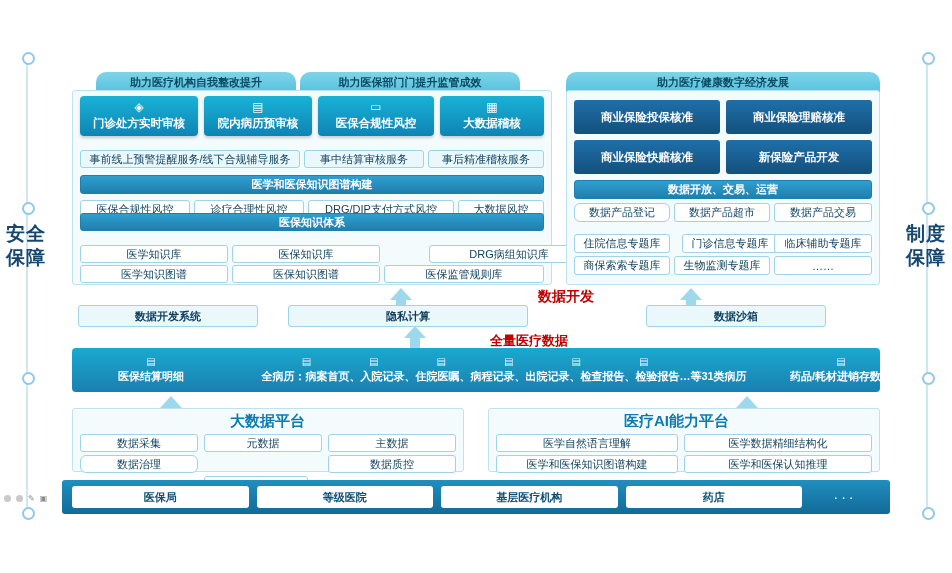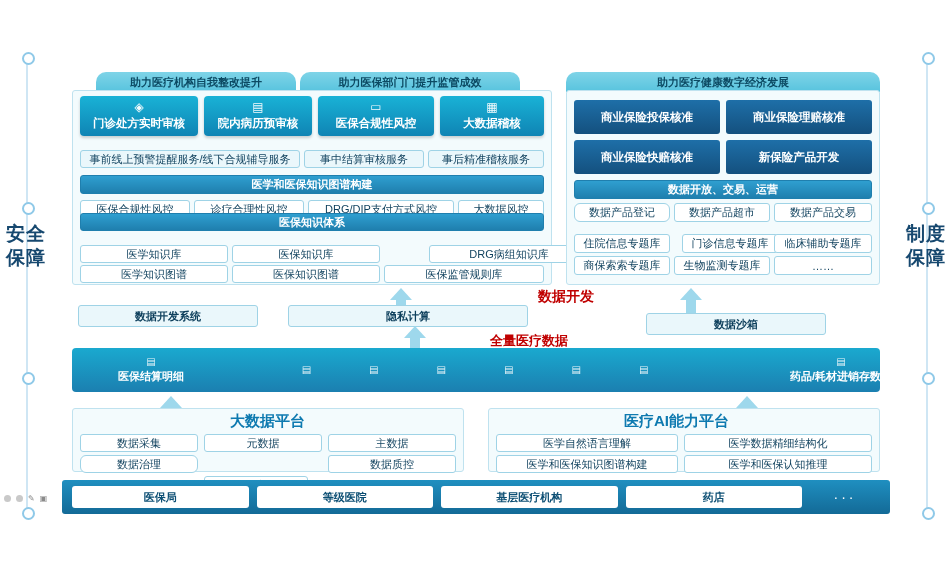--- a/index.html
+++ b/index.html
@@ -146,36 +146,37 @@
     </div>
   <div class="arrow-up-blue" style="left:680px;top:288px;">
       <b></b>
       <i></i>
     </div>
 
   <div class="label" style="left:538px;top:288px;font-size:14px;color:#c00000;">数据开发</div>
 
   <div class="tile teal" style="position:absolute;left:78px;top:305px;width:180px;height:22px;font-weight:bold;">数据开发系统</div>
   <div class="tile teal" style="position:absolute;left:288px;top:305px;width:240px;height:22px;font-weight:bold;">隐私计算</div>
-  <div class="tile teal" style="position:absolute;left:646px;top:313px;width:180px;height:22px;font-weight:bold;">数据沙箱</div>
+  <div class="tile teal" style="position:absolute;left:646px;top:305px;width:180px;height:22px;font-weight:bold;">数据沙箱</div>
 
   <div class="label" style="left:490px;top:332px;font-size:13px;color:#c00000;">全量医疗数据</div>
   <div class="arrow-up-blue" style="left:404px;top:326px;">
       <b></b>
       <i></i>
     </div>
 
   <div class="databand">
     <div class="cell" style="width:150px">
       <span class="db">▤</span>
       <span>医保结算明细</span>
     </div>
     <div class="cell" style="width:540px;flex-direction:row;gap:0;">
       <span style="display:flex;flex-direction:column;align-items:center;width:100%;">
         <span class="db" style="letter-spacing:58px;">▤▤▤▤▤▤</span>
+        <span>全病历：病案首页、入院记录、住院医嘱、病程记录、出院记录、检查报告、检验报告…等31类病历</span>
       </span>
     </div>
     <div class="cell" style="width:118px">
       <span class="db">▤</span>
       <span>药品/耗材进销存数据</span>
     </div>
   </div>
 
   <div class="arrow-up-blue" style="left:160px;top:396px;">
       <b></b>

